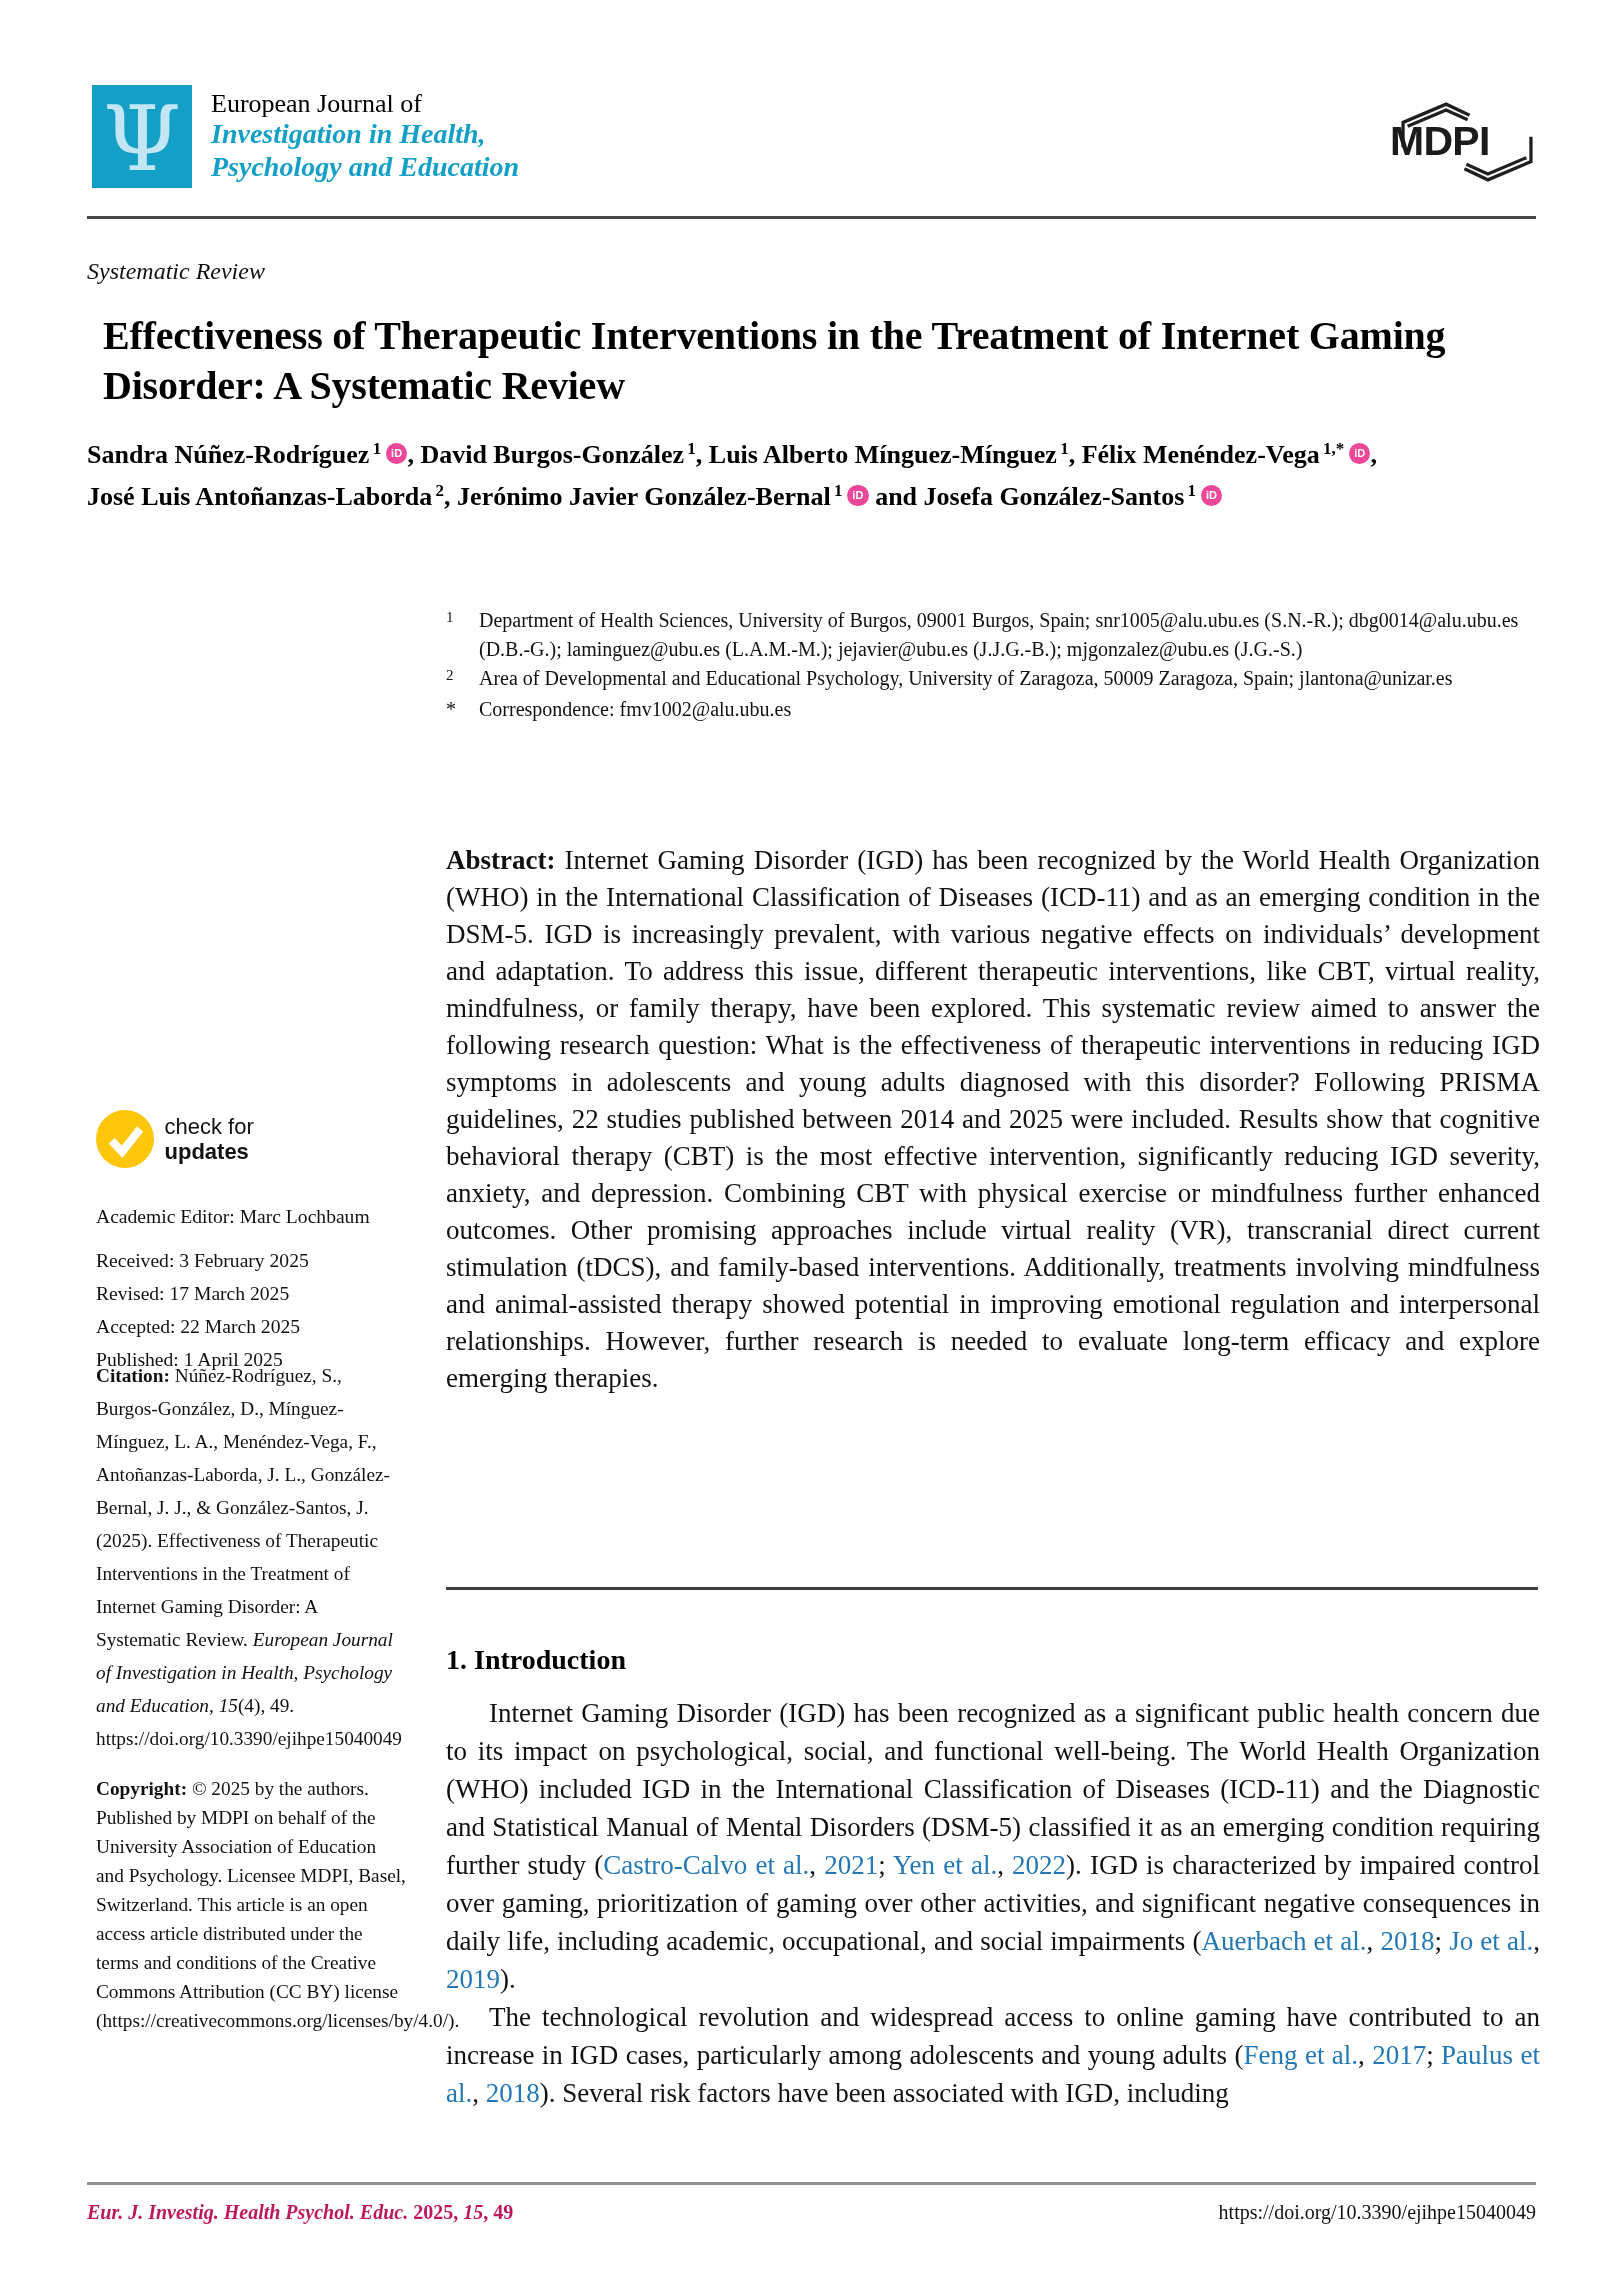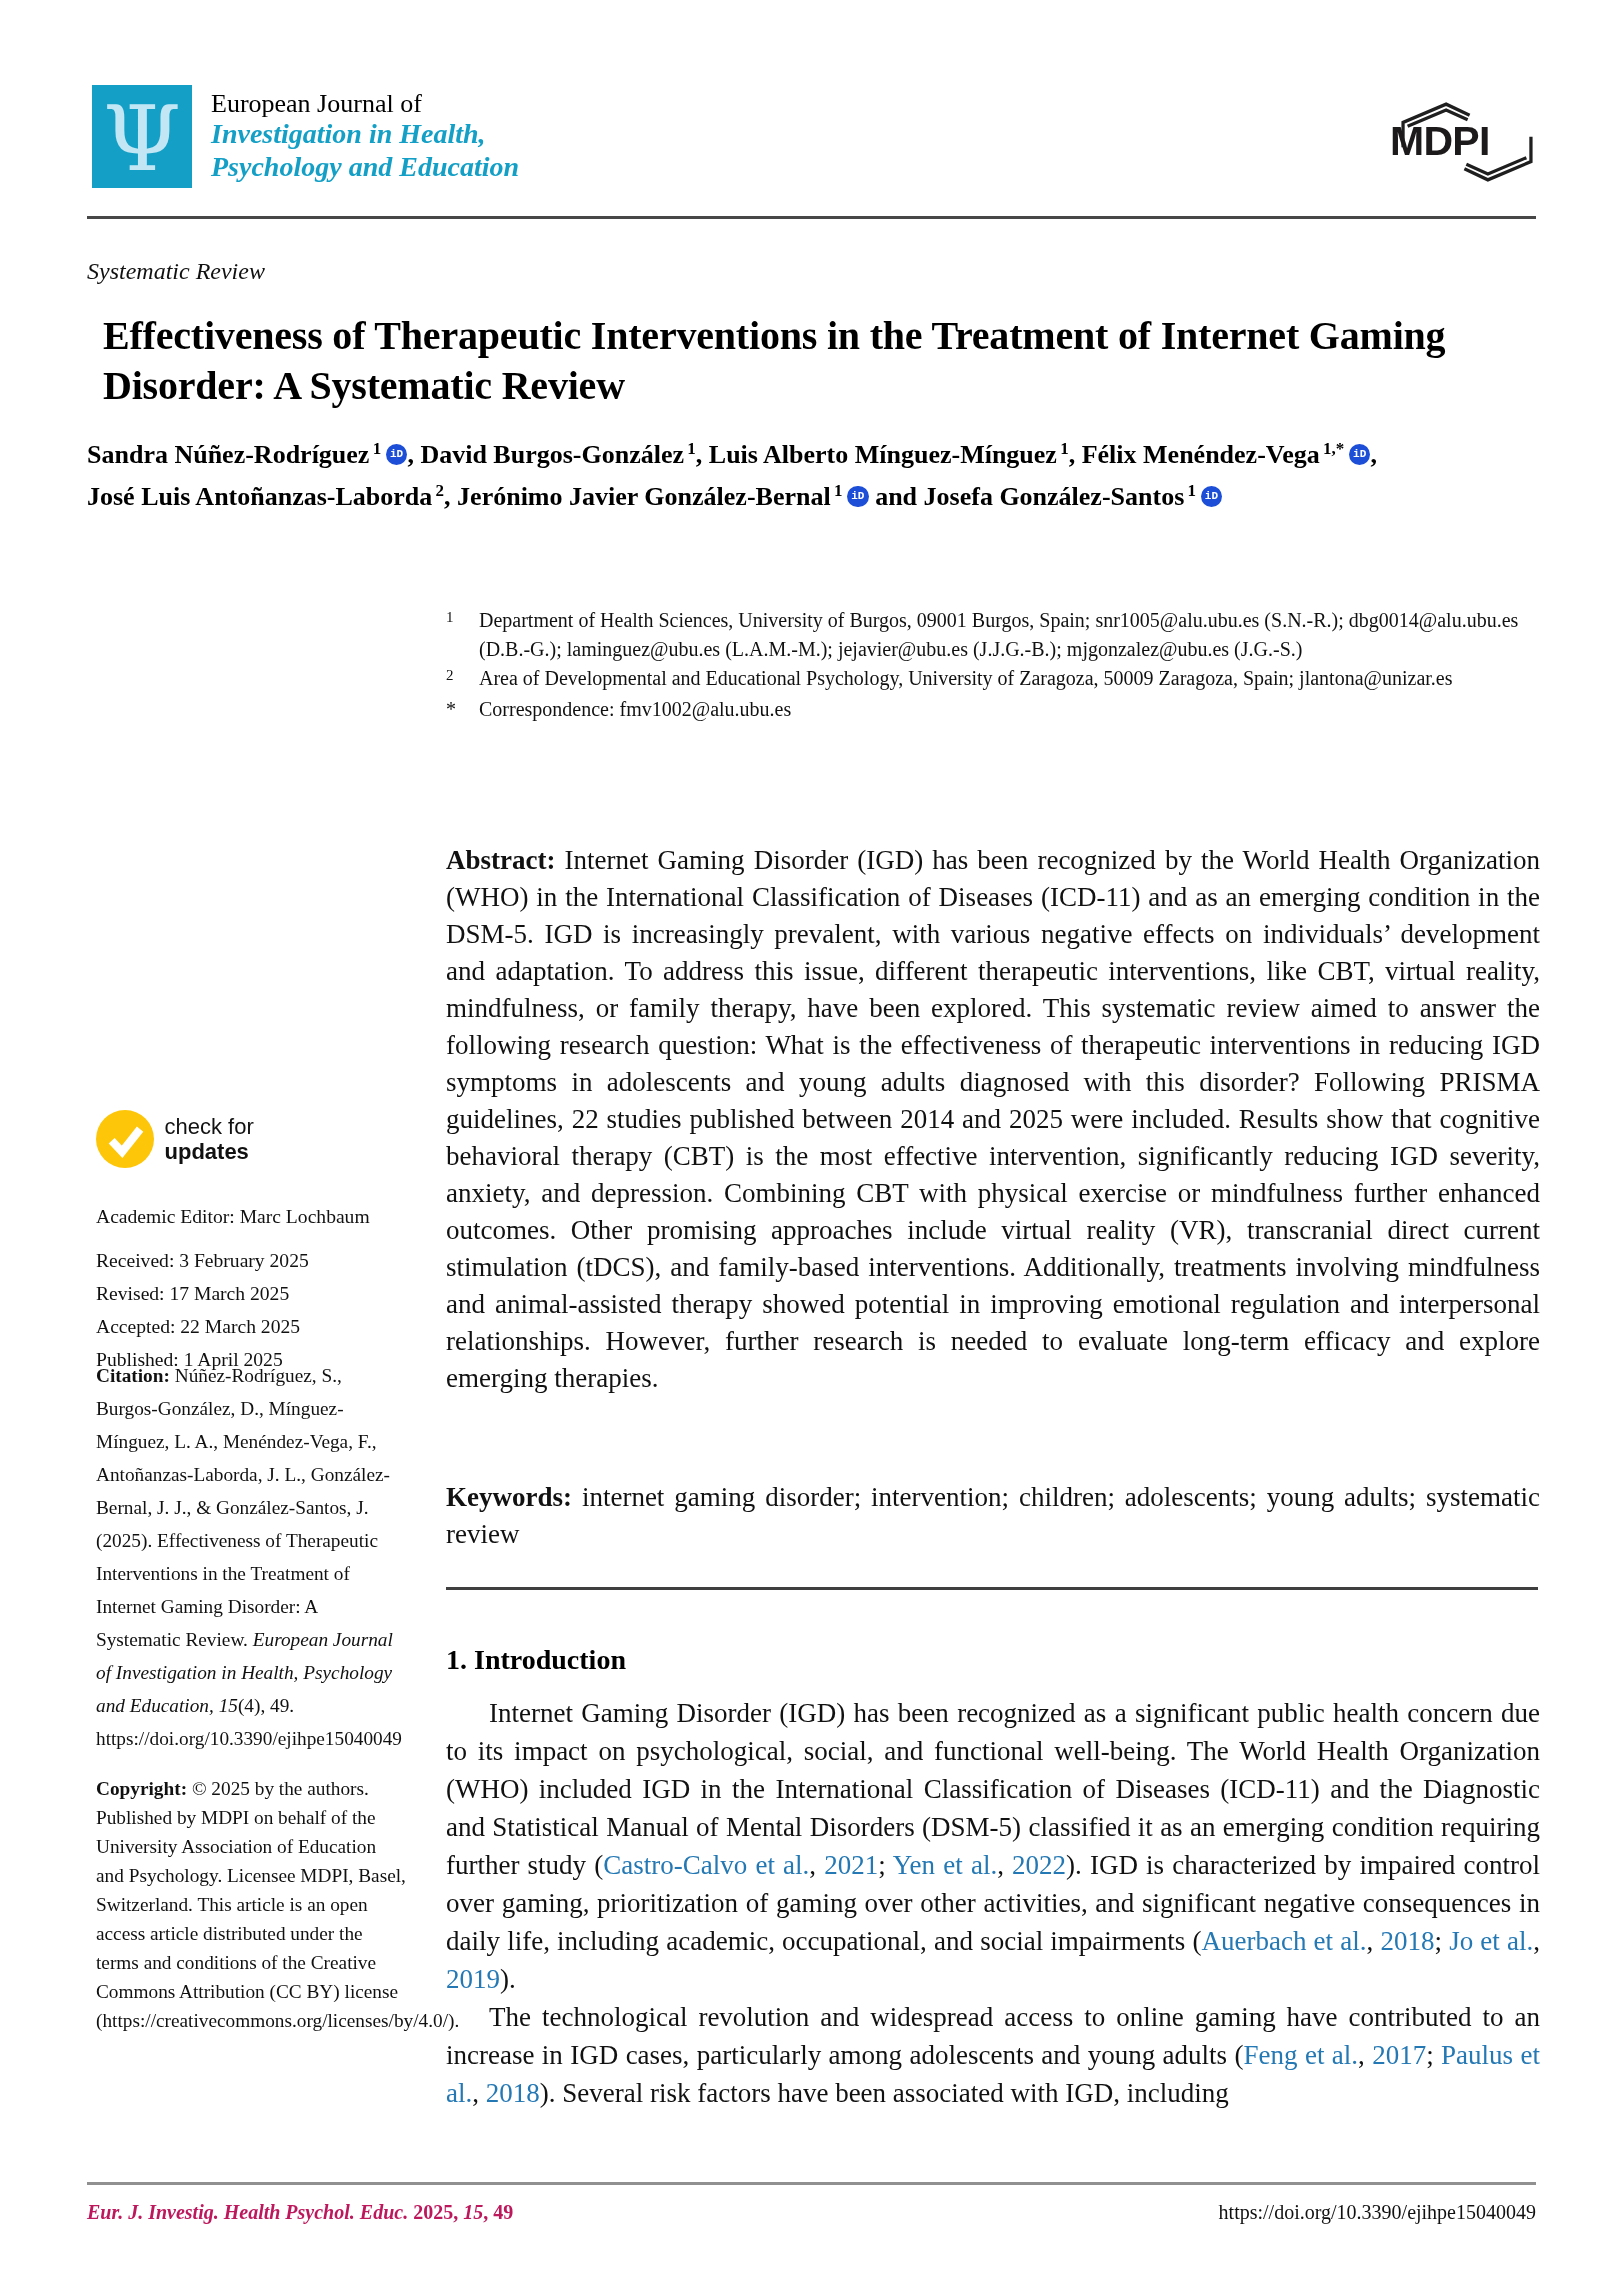--- a/index.html
+++ b/index.html
@@ -21,22 +21,22 @@
              font-family:"Liberation Sans","DejaVu Sans",sans-serif;font-weight:700;
              font-size:41px;letter-spacing:-0.7px;color:#1d1a1b;}
   .rule-top{left:87px;top:216px;width:1449px;height:3.3px;background:#474747;}
 
   
   .article-type{left:87px;top:258px;font-style:italic;font-size:24px;color:#111;}
   .title{left:87px;top:295px;width:1348px;margin:16px;font-weight:700;font-size:40px;
          line-height:50px;color:#000;letter-spacing:-0.2px;}
   .authors{left:87px;top:435px;width:1296px;font-weight:700;font-size:26px;line-height:39px;color:#000;}
   .asup{font-size:17px;position:relative;top:-9.2px;margin-left:3.3px;font-weight:700;}
-  .orcid{display:inline-block;width:21.6px;height:21.6px;border-radius:50%;background:#1d4ed8;
-         color:#fff;font-family:Liberation Mono, monospace;font-weight:700;
+  .orcid{display:inline-block;width:21.6px;height:21.6px;border-radius:50%;background:#ec4899;
+         color:#fff;font-family:Liberation Sans, sans-serif;font-weight:700;
          font-size:11px;line-height:21.6px;text-align:center;vertical-align:6.5px;margin-left:4.6px;}
 
   
   .affils{left:446px;top:606px;width:1092px;font-size:20px;line-height:29px;color:#111;}
   .affil-row{display:flex;}
   .affil-marker{flex:none;width:33px;}
   .supm{font-size:15px;position:relative;top:-5.2px;}
   .affil-text{flex:1;}
 
   
@@ -110,23 +110,20 @@
       </div>
       <div class="affil-row">
         <span class="affil-marker"><span>*</span></span>
         <span class="affil-text">Correspondence: fmv1002@alu.ubu.es</span>
       </div>
     </div>
 
   <p class="abs abstract">
     <span class="blab">Abstract:</span><span> Internet Gaming Disorder (IGD) has been recognized by the World Health Organization (WHO) in the International Classification of Diseases (ICD-11) and as an emerging condition in the DSM-5. IGD is increasingly prevalent, with various negative effects on individuals’ development and adaptation. To address this issue, different therapeutic interventions, like CBT, virtual reality, mindfulness, or family therapy, have been explored. This systematic review aimed to answer the following research question: What is the effectiveness of therapeutic interventions in reducing IGD symptoms in adolescents and young adults diagnosed with this disorder? Following PRISMA guidelines, 22 studies published between 2014 and 2025 were included. Results show that cognitive behavioral therapy (CBT) is the most effective intervention, significantly reducing IGD severity, anxiety, and depression. Combining CBT with physical exercise or mindfulness further enhanced outcomes. Other promising approaches include virtual reality (VR), transcranial direct current stimulation (tDCS), and family-based interventions. Additionally, treatments involving mindfulness and animal-assisted therapy showed potential in improving emotional regulation and interpersonal relationships. However, further research is needed to evaluate long-term efficacy and explore emerging therapies.</span>
   </p>
-  <p class="abs keywords">
-    <span class="blab">Keywords:</span><span> internet gaming disorder; intervention; children; adolescents; young adults; systematic review</span>
-  </p>
   <div class="abs rule-mid"></div>
 
   <h2 class="abs intro-h">1. Introduction</h2>
   <div class="abs intro-body">
     <p class="ip"><span>Internet Gaming Disorder (IGD) has been recognized as a significant public health concern due to its impact on psychological, social, and functional well-being. The World Health Organization (WHO) included IGD in the International Classification of Diseases (ICD-11) and the Diagnostic and Statistical Manual of Mental Disorders (DSM-5) classified it as an emerging condition requiring further study (</span><span class="cite-link">Castro-Calvo et al.</span><span>, </span><span class="cite-link">2021</span><span>; </span><span class="cite-link">Yen et al.</span><span>, </span><span class="cite-link">2022</span><span>). IGD is characterized by impaired control over gaming, prioritization of gaming over other activities, and significant negative consequences in daily life, including academic, occupational, and social impairments (</span><span class="cite-link">Auerbach et al.</span><span>, </span><span class="cite-link">2018</span><span>; </span><span class="cite-link">Jo et al.</span><span>, </span><span class="cite-link">2019</span><span>).</span></p>
     <p class="ip"><span>The technological revolution and widespread access to online gaming have contributed to an increase in IGD cases, particularly among adolescents and young adults (</span><span class="cite-link">Feng et al.</span><span>, </span><span class="cite-link">2017</span><span>; </span><span class="cite-link">Paulus et al.</span><span>, </span><span class="cite-link">2018</span><span>). Several risk factors have been associated with IGD, including</span></p>
   </div>
 
   <div class="abs badge">
     <svg width="58" height="58" viewBox="0 0 100 100">

